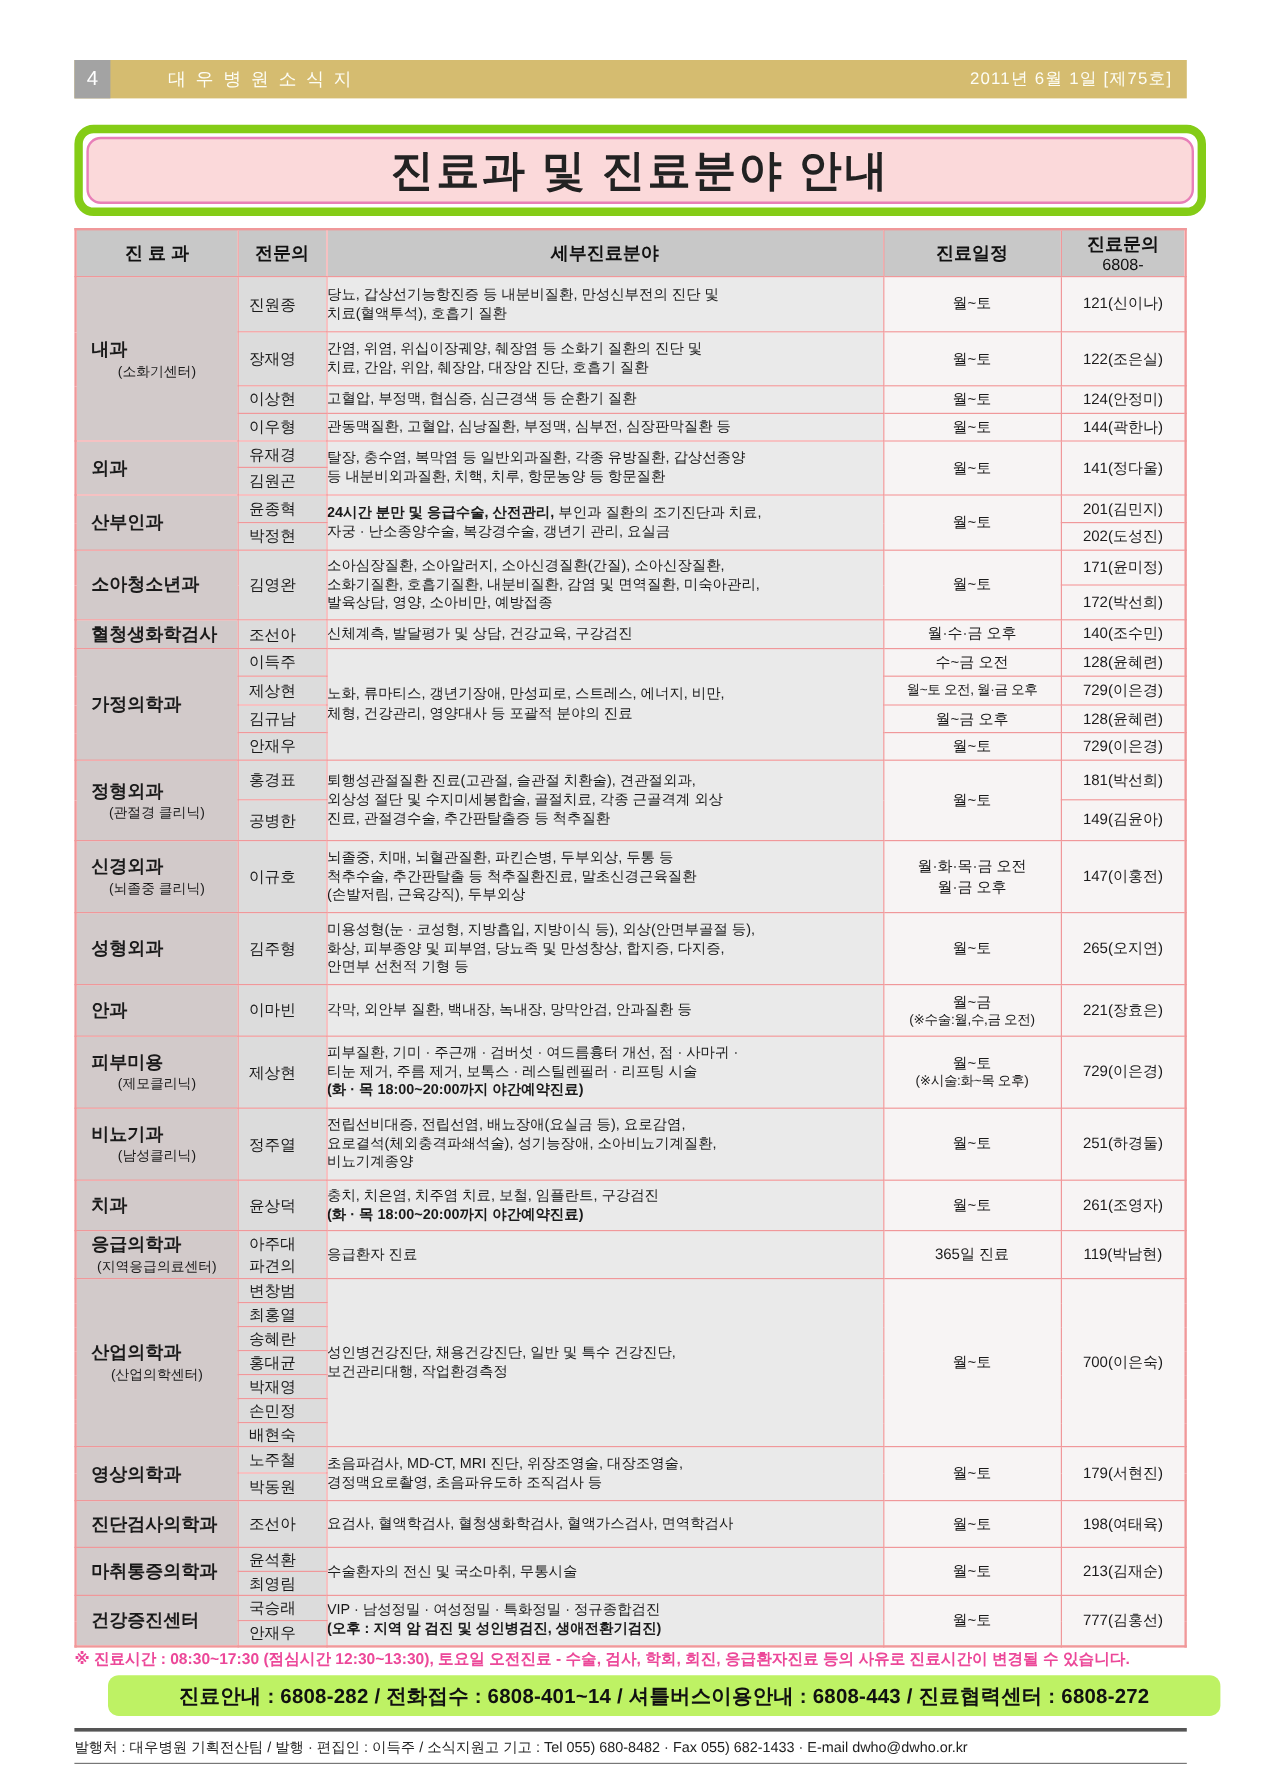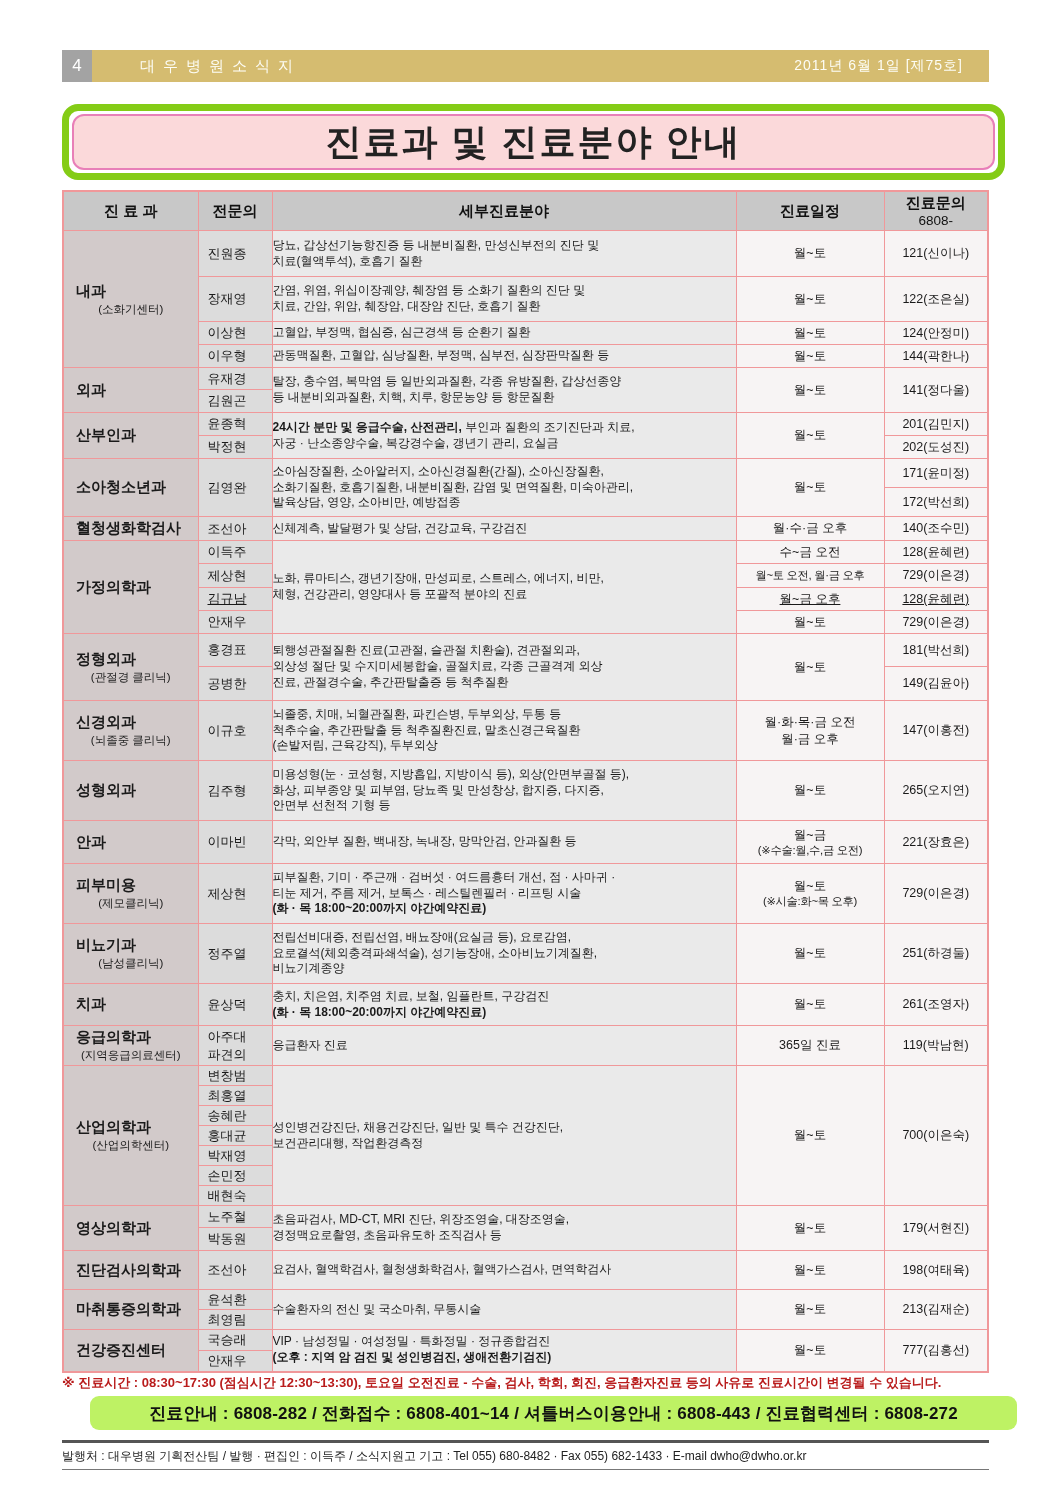--- a/index.html
+++ b/index.html
@@ -5,21 +5,21 @@
   html,body{margin:0;padding:0;background:#ffffff;}
   .page{position:relative;width:1051px;height:1485px;background:#ffffff;
         font-family:"Liberation Sans","DejaVu Sans",sans-serif;color:#1a1a1a;overflow:hidden;}
 
   
   .topbar{position:absolute;left:62px;top:50px;width:927px;height:32px;
           background:#d5bc70;display:flex;align-items:center;}
   .pagenum{width:30px;height:32px;background:#a3a3a3;color:#fff;
            display:flex;align-items:center;justify-content:center;font-size:17px;}
   .nl-title{color:#fdfdf5;letter-spacing:8px;font-size:15px;margin-left:48px;}
-  .issue{margin-left:auto;color:#fdfdf5;font-size:14px;padding-right:26px;letter-spacing:1px;}
+  .issue{margin-left:auto;color:#fdfdf5;font-size:14px;padding-right:12px;letter-spacing:1px;}
 
   
   .titlebox{position:absolute;left:62px;top:104px;width:923px;
             border:7px solid #84cc16;border-radius:16px;padding:3px;background:#fff;}
   .titlebox-inner{border:2px solid #e87fb8;border-radius:12px;background:#fbd9da;
                   height:52px;display:flex;align-items:center;justify-content:center;}
   .main-title{font-size:36px;font-weight:bold;color:#222;letter-spacing:2px;}
 
   
   table.dir{position:absolute;left:62px;top:190px;width:927px;border-collapse:collapse;
@@ -36,21 +36,21 @@
   .spec-name{font-size:13px;text-align:justify;text-align-last:justify;padding:0 9px;white-space:nowrap;}
   td.detail{background:#eaeaea;vertical-align:middle;padding:2px 4px 2px 8px;}
   .detail-line{font-size:12px;line-height:1.32;white-space:nowrap;}
   td.sched{background:#f7f4f4;vertical-align:middle;text-align:center;font-size:12.5px;line-height:1.3;}
   td.sched .small{font-size:11.3px;letter-spacing:-0.3px;white-space:nowrap;text-align:center;}
   td.phone{background:#f7f4f4;vertical-align:middle;text-align:center;font-size:12.5px;white-space:nowrap;}
   .b{font-weight:bold;}
   .u{text-align:right;}
 
   
-  .note{position:absolute;left:62px;top:1374px;width:927px;font-size:13px;font-weight:bold;color:#b91c1c;}
+  .note{position:absolute;left:62px;top:1374px;width:927px;font-size:13px;font-weight:bold;color:#ec4899;}
   .contactbox{position:absolute;left:62px;top:1396px;width:927px;height:34px;background:#bef264;
               border-radius:9px;display:flex;align-items:center;justify-content:center;margin-left:28px;}
   .contactbox span{font-size:17px;font-weight:bold;color:#111;letter-spacing:0.2px;}
   .publisher{position:absolute;left:62px;top:1440px;width:927px;
              border-top:3px solid #555;border-bottom:1px solid #777;
              padding:5px 0 4px 0;font-size:12px;color:#222;}
 </style>
 </head>
 <body>
 
@@ -263,21 +263,21 @@
           <td class="spec" rowspan="1">
             <div class="spec-name"><span>제상현</span></div>
           </td>
           <td class="sched" rowspan="1">
             <div class="small"><span>월~토 오전, 월·금 오후</span></div>
           </td>
           <td class="phone" rowspan="1">
             <div><span>729(이은경)</span></div>
           </td>
         </tr>
-        <tr style="height: 23px; text-decoration: underline;">
+        <tr style="height: 23px;">
           <td class="spec" rowspan="1">
             <div class="spec-name"><span>김규남</span></div>
           </td>
           <td class="sched" rowspan="1">
             <div><span>월~금 오후</span></div>
           </td>
           <td class="phone" rowspan="1">
             <div><span>128(윤혜련)</span></div>
           </td>
         </tr>

